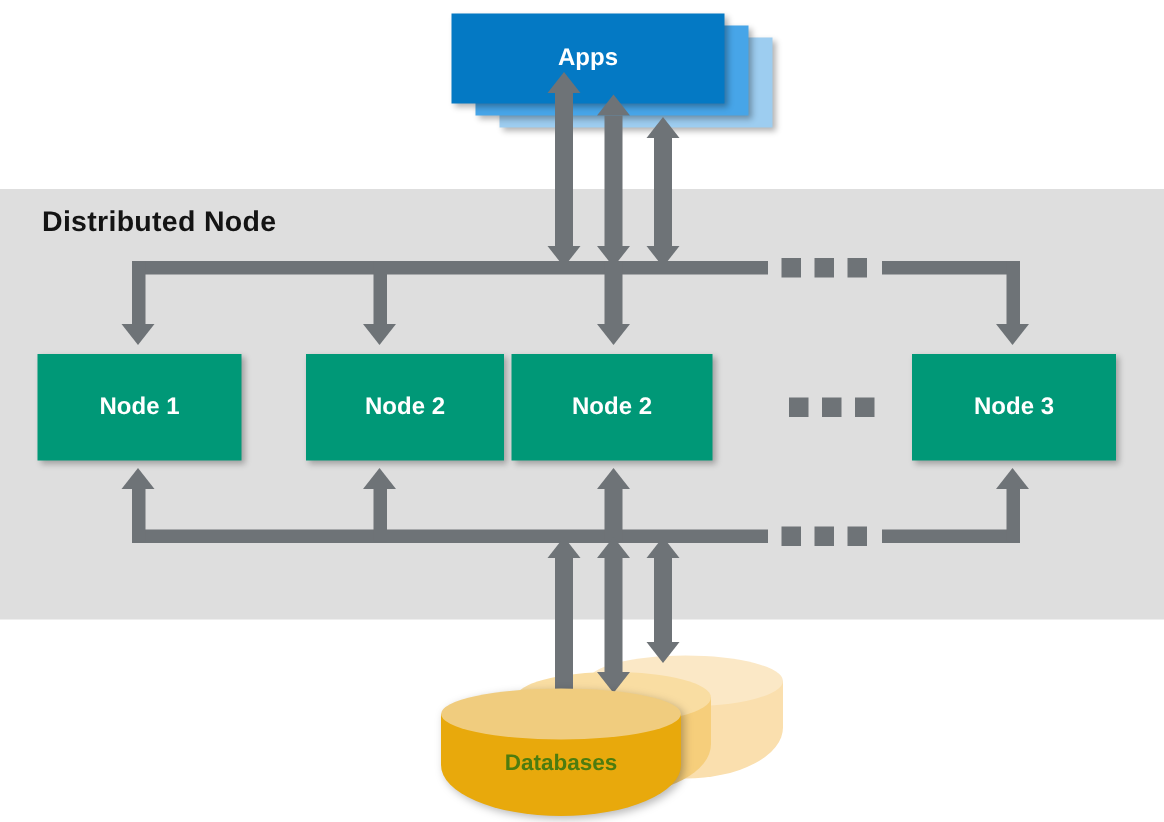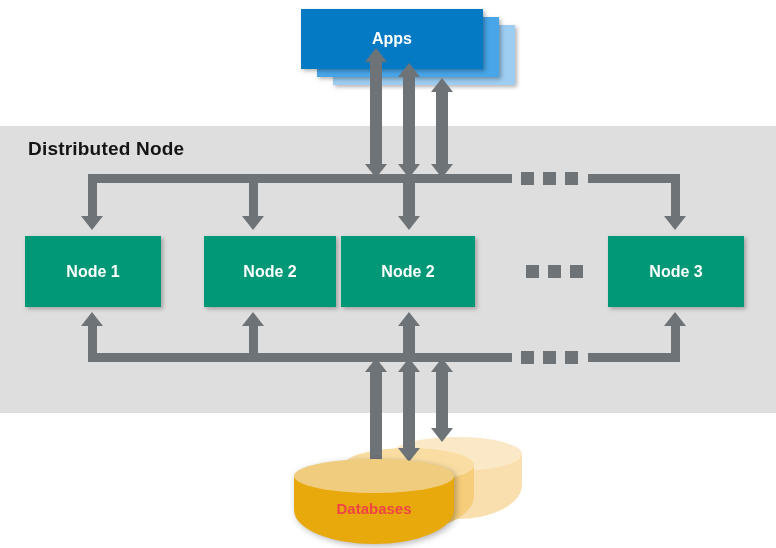--- a/index.html
+++ b/index.html
@@ -135,21 +135,21 @@
     top: 0;
     width: 100%;
     height: 34px;
     border-radius: 50%;
   }
   .cyl-label {
     position: absolute;
     left: 0;
     width: 100%;
     text-align: center;
-    color: #ef4444;
+    color: #4d7c0f;
     font-size: 15px;
     font-weight: bold;
   }
 </style>
 </head>
 <body>
 
 <div id="canvas">
 
   <div class="cache-band"></div>

